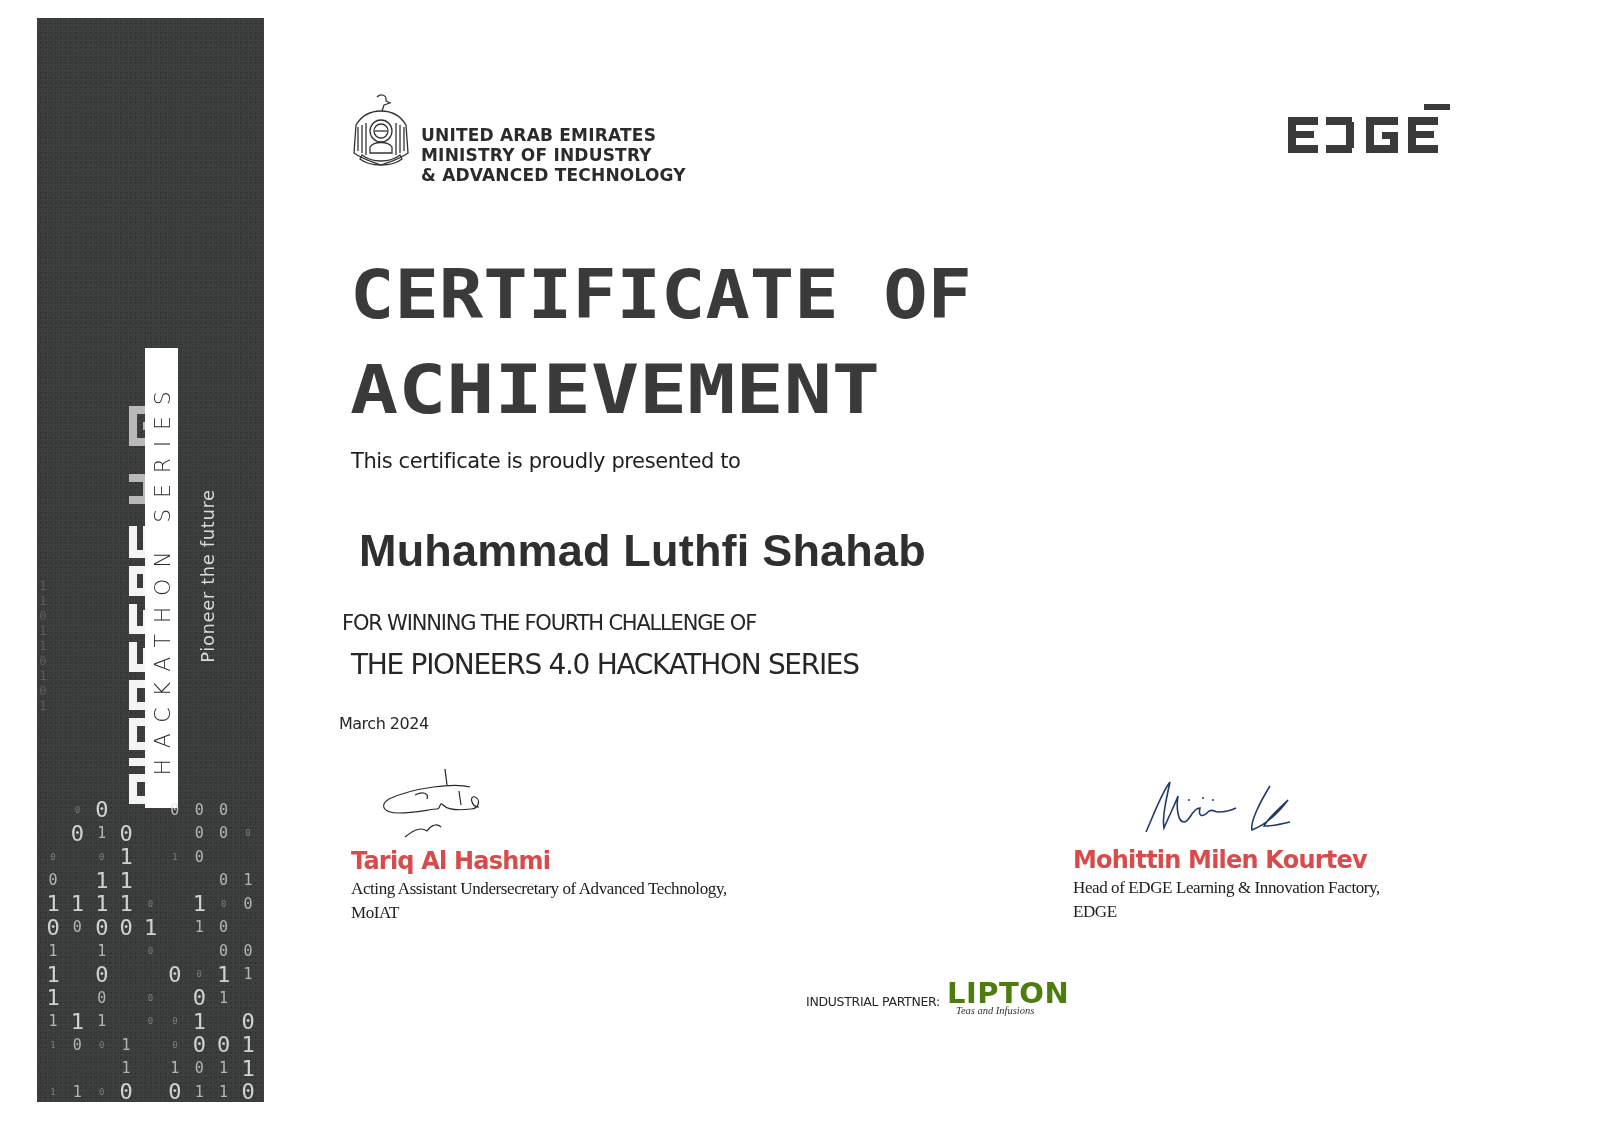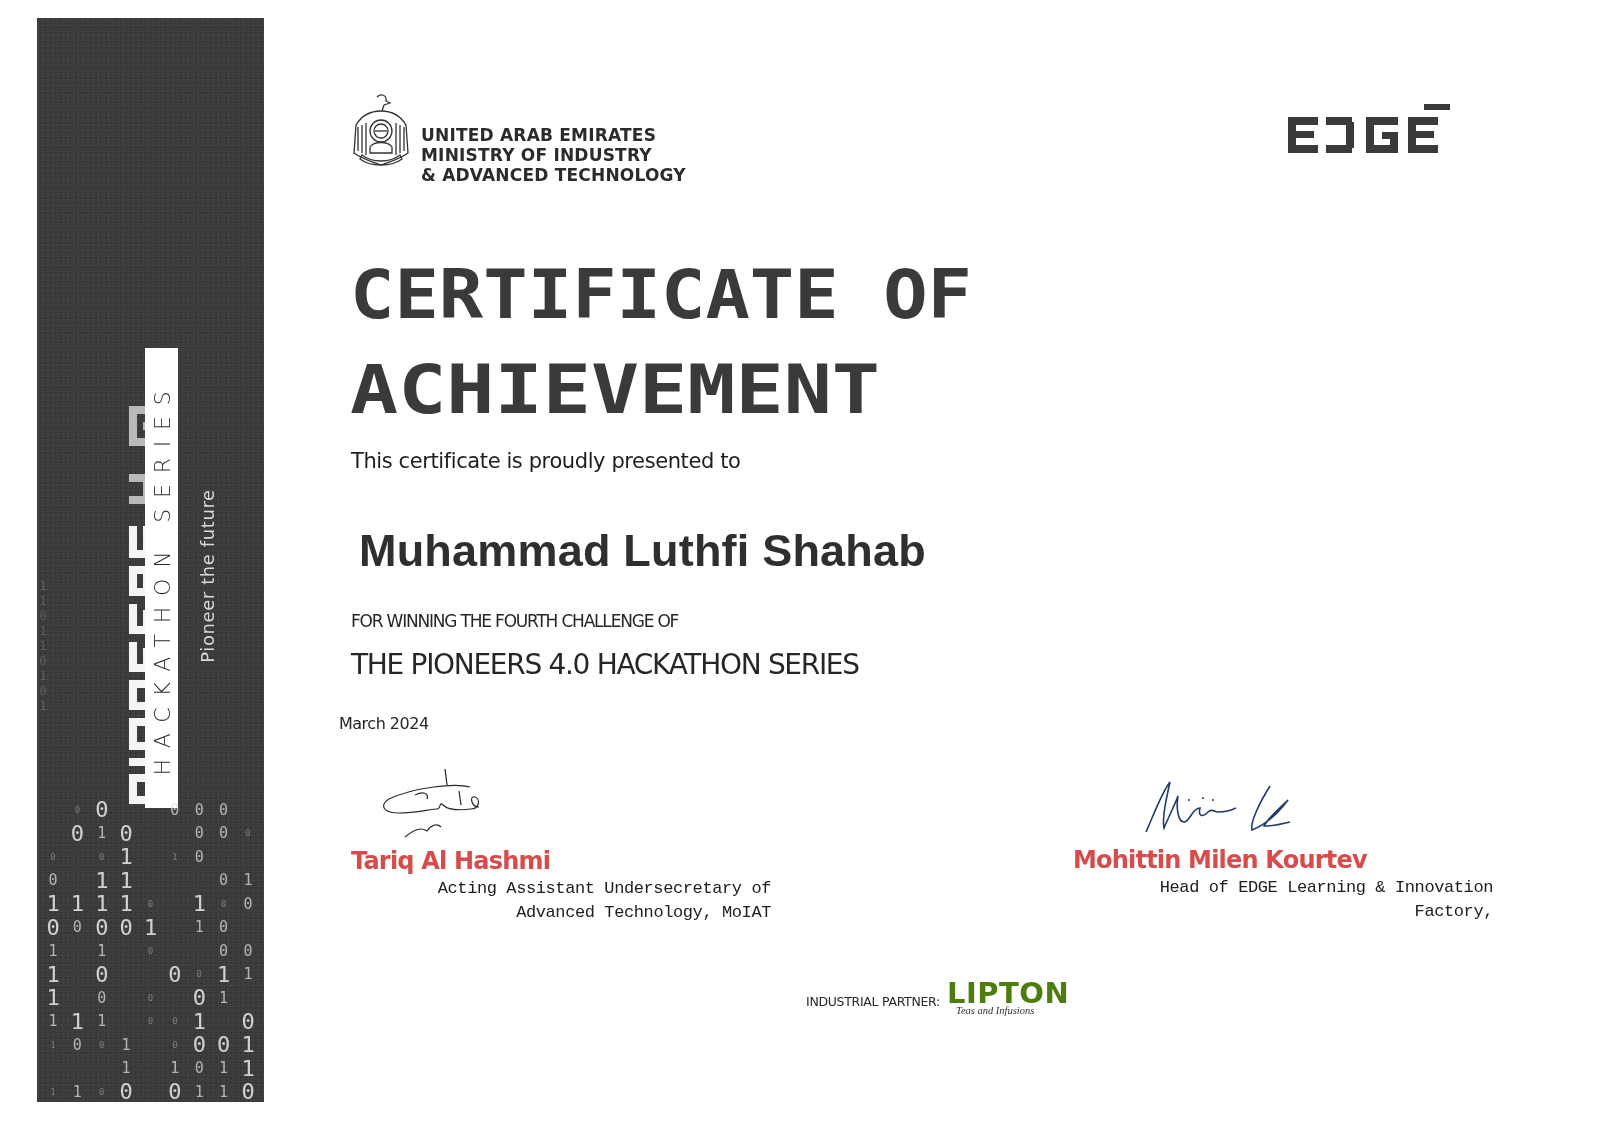--- a/index.html
+++ b/index.html
@@ -88,23 +88,23 @@
       font-family: "DejaVu Sans", sans-serif;
       letter-spacing: -0.4px;
     }
     .recipient {
       left: 359px; top: 525px;
       font-family: "Liberation Sans", sans-serif;
       font-size: 45px; font-weight: bold; color: #2f2f2f;
       letter-spacing: 0.2px;
     }
     .reason-1 {
-      left: 351px; top: 611px;
-      font-family: "DejaVu Sans", sans-serif;
-      font-size: 17px; color: #262626; letter-spacing: -1.2px;
+      left: 342px; top: 611px;
+      font-family: "DejaVu Sans", sans-serif;
+      font-size: 21px; color: #262626; letter-spacing: -1.2px;
       font-weight: 500;
     }
     .reason-2 {
       left: 351px; top: 648px;
       font-family: "DejaVu Sans", sans-serif;
       font-size: 28px; color: #262626; letter-spacing: -1.3px;
       font-weight: 500;
     }
     .date {
       left: 339px; top: 714px;
@@ -114,24 +114,23 @@
 
     
     .sig-img-1 { left: 375px; top: 765px; width: 140px; height: 78px; }
     .sig-img-2 { left: 1140px; top: 778px; width: 155px; height: 60px; }
     .signer-name {
       font-family: "DejaVu Sans", sans-serif;
       font-size: 24px; font-weight: bold; color: #d94a4a;
       letter-spacing: -0.8px;
     }
     .signer-title {
-      font-family: Liberation Mono, monospace;
+      font-family: Liberation Serif, serif;
       font-size: 17px; color: #202020; line-height: 24px;
       letter-spacing: -0.4px;
-      text-align: right;
     }
     .signer-1-name { left: 351px; top: 847px; }
     .signer-1-title { left: 351px; top: 877px; width: 420px; }
     .signer-2-name { left: 1073px; top: 846px; }
     .signer-2-title { left: 1073px; top: 876px; width: 420px; }
 
     
     .partner-label {
       left: 806px; top: 994px;
       font-family: "DejaVu Sans", sans-serif;
@@ -450,17 +449,18 @@
 <div class="abs sig-img-2">
   <svg width="155" height="60" viewBox="0 0 155 60" fill="none" stroke="#1f3a6b" stroke-width="1.6">
     <path d="M6 54 C14 36 22 14 30 4 C26 22 22 40 24 50 C30 36 36 24 38 18 C36 30 38 44 44 44 C50 44 52 30 60 30 C58 38 62 40 68 34 C72 30 74 34 78 34 C84 34 92 32 96 30"></path>
     <path d="M48 22 L50 22 M62 20 L64 20 M72 22 L74 22"></path>
     <path d="M130 8 C120 24 110 44 112 52 C122 48 136 38 148 22 C140 30 128 40 124 48 C132 48 142 46 150 44"></path>
   </svg>
 </div>
 <div class="abs signer-name signer-2-name">Mohittin Milen Kourtev</div>
 <div class="abs signer-title signer-2-title">
   <div>Head of EDGE Learning &amp; Innovation Factory,</div>
+  <div>EDGE</div>
 </div>
 
 <div class="abs partner-label">INDUSTRIAL PARTNER:</div>
 <div class="abs lipton">LIPTON</div>
 <div class="abs lipton-sub">Teas and Infusions</div>
 
 </body></html>

